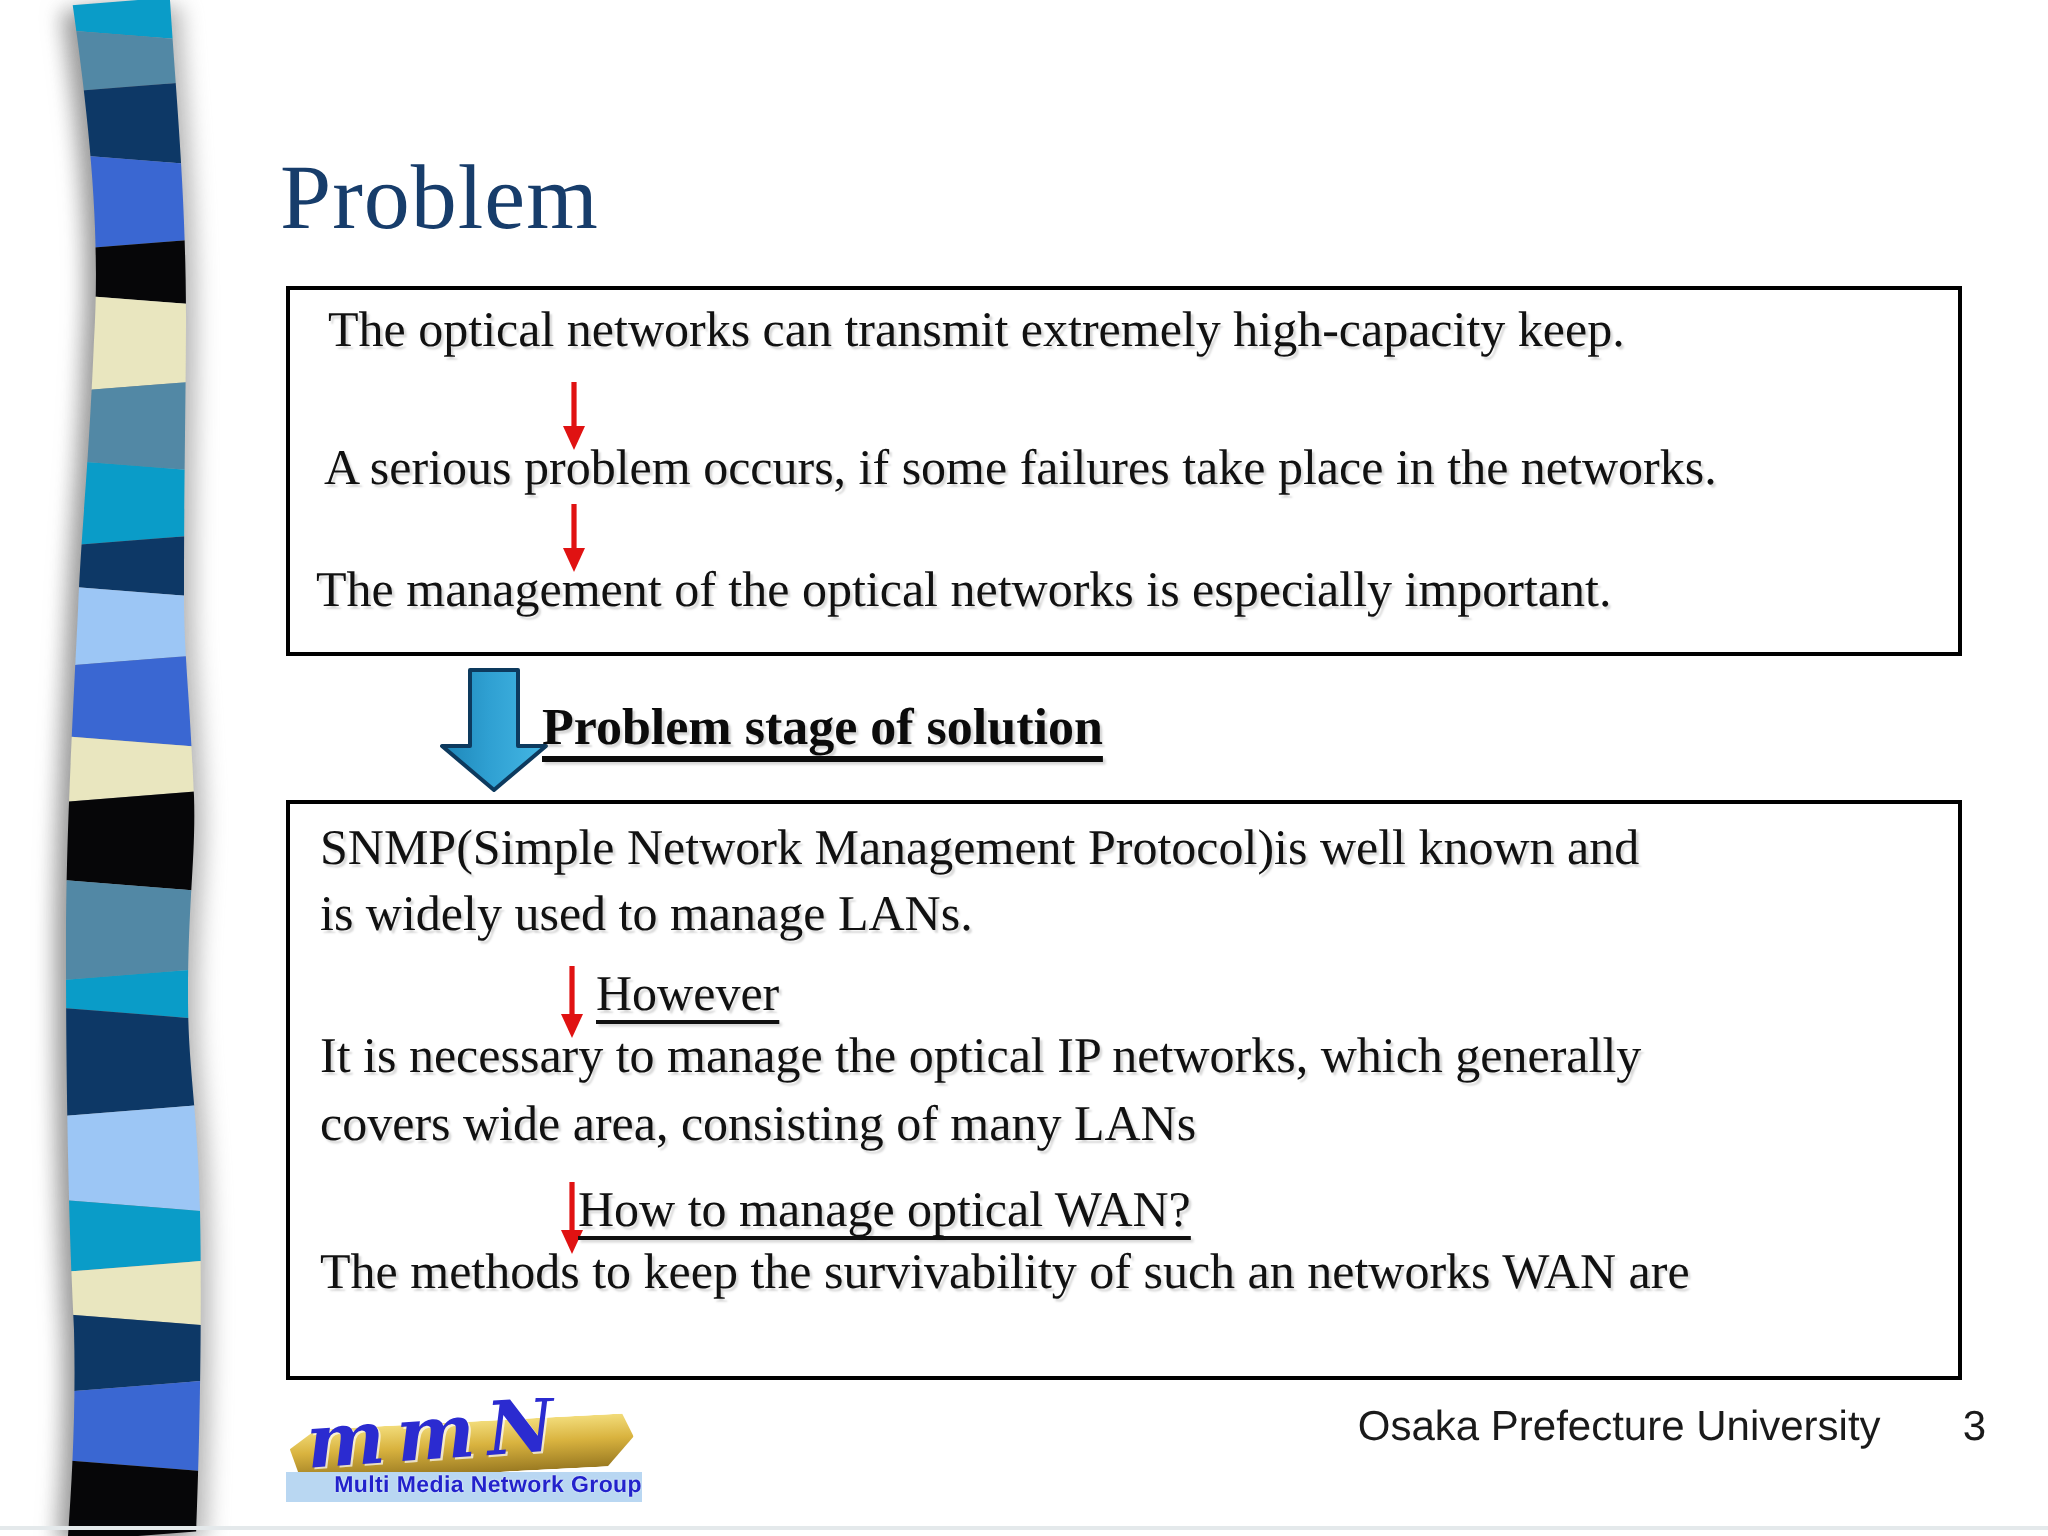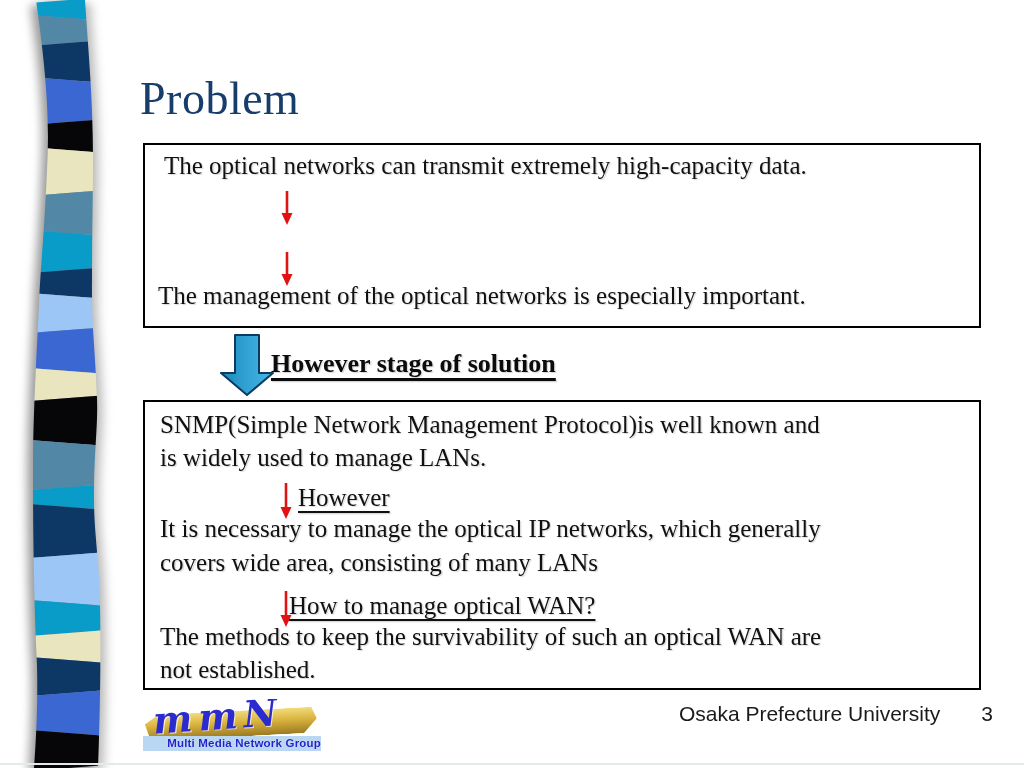--- a/index.html
+++ b/index.html
@@ -133,70 +133,70 @@
           <polygon points="18,656 120,664 120,689 18,697" fill="#0d3866"></polygon>
           <polygon points="18,697 120,689 120,737 18,729" fill="#3a67d2"></polygon>
           <polygon points="18,729 120,737 120,764 18,772" fill="#060608"></polygon>
         </g>
     </svg>
   </div>
 
   <div class="title">Problem</div>
 
   <div class="tbox box1"></div>
-  <div class="row" style="left:164px;top:152px;">The optical networks can transmit extremely high-capacity data.</div>
+  <div class="row" style="left:164px;top:152px;">The optical networks can transmit extremely high-capacity keep.</div>
   <div class="red-arrow" style="left:281px;top:191px;">
     <svg width="12" height="34" viewBox="0 0 12 34">
       <line x1="6" y1="0" x2="6" y2="24" stroke="currentColor" stroke-width="2.6"></line>
       <polygon points="0.5,22 11.5,22 6,34" fill="currentColor"></polygon>
     </svg>
   </div>
+  <div class="row" style="left:162px;top:221px;">A serious problem occurs, if some failures take place in the networks.</div>
   <div class="red-arrow" style="left:281px;top:252px;">
     <svg width="12" height="34" viewBox="0 0 12 34">
       <line x1="6" y1="0" x2="6" y2="24" stroke="currentColor" stroke-width="2.6"></line>
       <polygon points="0.5,22 11.5,22 6,34" fill="currentColor"></polygon>
     </svg>
   </div>
   <div class="row" style="left:158px;top:282px;">The management of the optical networks is especially important.</div>
 
   <div class="block-arrow">
     <svg width="56" height="63" viewBox="0 0 56 63">
       <defs>
         <linearGradient id="bag" x1="0" y1="0" x2="1" y2="0">
           <stop offset="0" stop-color="#1d86b8"></stop>
           <stop offset="0.45" stop-color="#2fa0d2"></stop>
           <stop offset="1" stop-color="#45b7e4"></stop>
         </linearGradient>
       </defs>
       <path d="M16,1 L40,1 L40,39 L54,39 L28,61 L2,39 L16,39 Z" fill="url(#bag)" stroke="#0d3a5e" stroke-width="2" stroke-linejoin="round"></path>
     </svg>
   </div>
-  <div class="trans-label">However stage of solution</div>
+  <div class="trans-label">Problem stage of solution</div>
 
   <div class="tbox box2"></div>
   <div class="row" style="left:160px;top:444px;">is widely used to manage LANs.</div>
   <div class="row" style="left:160px;top:411px;">SNMP(Simple Network Management Protocol)is well known and</div>
   <div class="red-arrow" style="left:280px;top:483px;">
     <svg width="12" height="36" viewBox="0 0 12 36">
       <line x1="6" y1="0" x2="6" y2="26" stroke="currentColor" stroke-width="2.6"></line>
       <polygon points="0.5,24 11.5,24 6,36" fill="currentColor"></polygon>
     </svg>
   </div>
   <div class="row label" style="left:298px;top:484px;">However</div>
   <div class="row" style="left:160px;top:549px;">covers wide area, consisting of many LANs</div>
   <div class="row" style="left:160px;top:515px;">It is necessary to manage the optical IP networks, which generally</div>
   <div class="red-arrow" style="left:280px;top:591px;">
     <svg width="12" height="36" viewBox="0 0 12 36">
       <line x1="6" y1="0" x2="6" y2="26" stroke="currentColor" stroke-width="2.6"></line>
       <polygon points="0.5,24 11.5,24 6,36" fill="currentColor"></polygon>
     </svg>
   </div>
   <div class="row label" style="left:289px;top:592px;">How to manage optical WAN?</div>
-  <div class="row" style="left:160px;top:623px;">The methods to keep the survivability of such an optical WAN are</div>
-  <div class="row" style="left:160px;top:656px;">not established.</div>
+  <div class="row" style="left:160px;top:623px;">The methods to keep the survivability of such an networks WAN are</div>
 
   <div class="logo">
     <div class="logo-band"></div>
     <div class="logo-monogram">mmN</div>
     <div class="logo-caption">Multi Media Network Group</div>
   </div>
 
   <div class="footer">
     <span>Osaka Prefecture University</span>
     <span>3</span>

